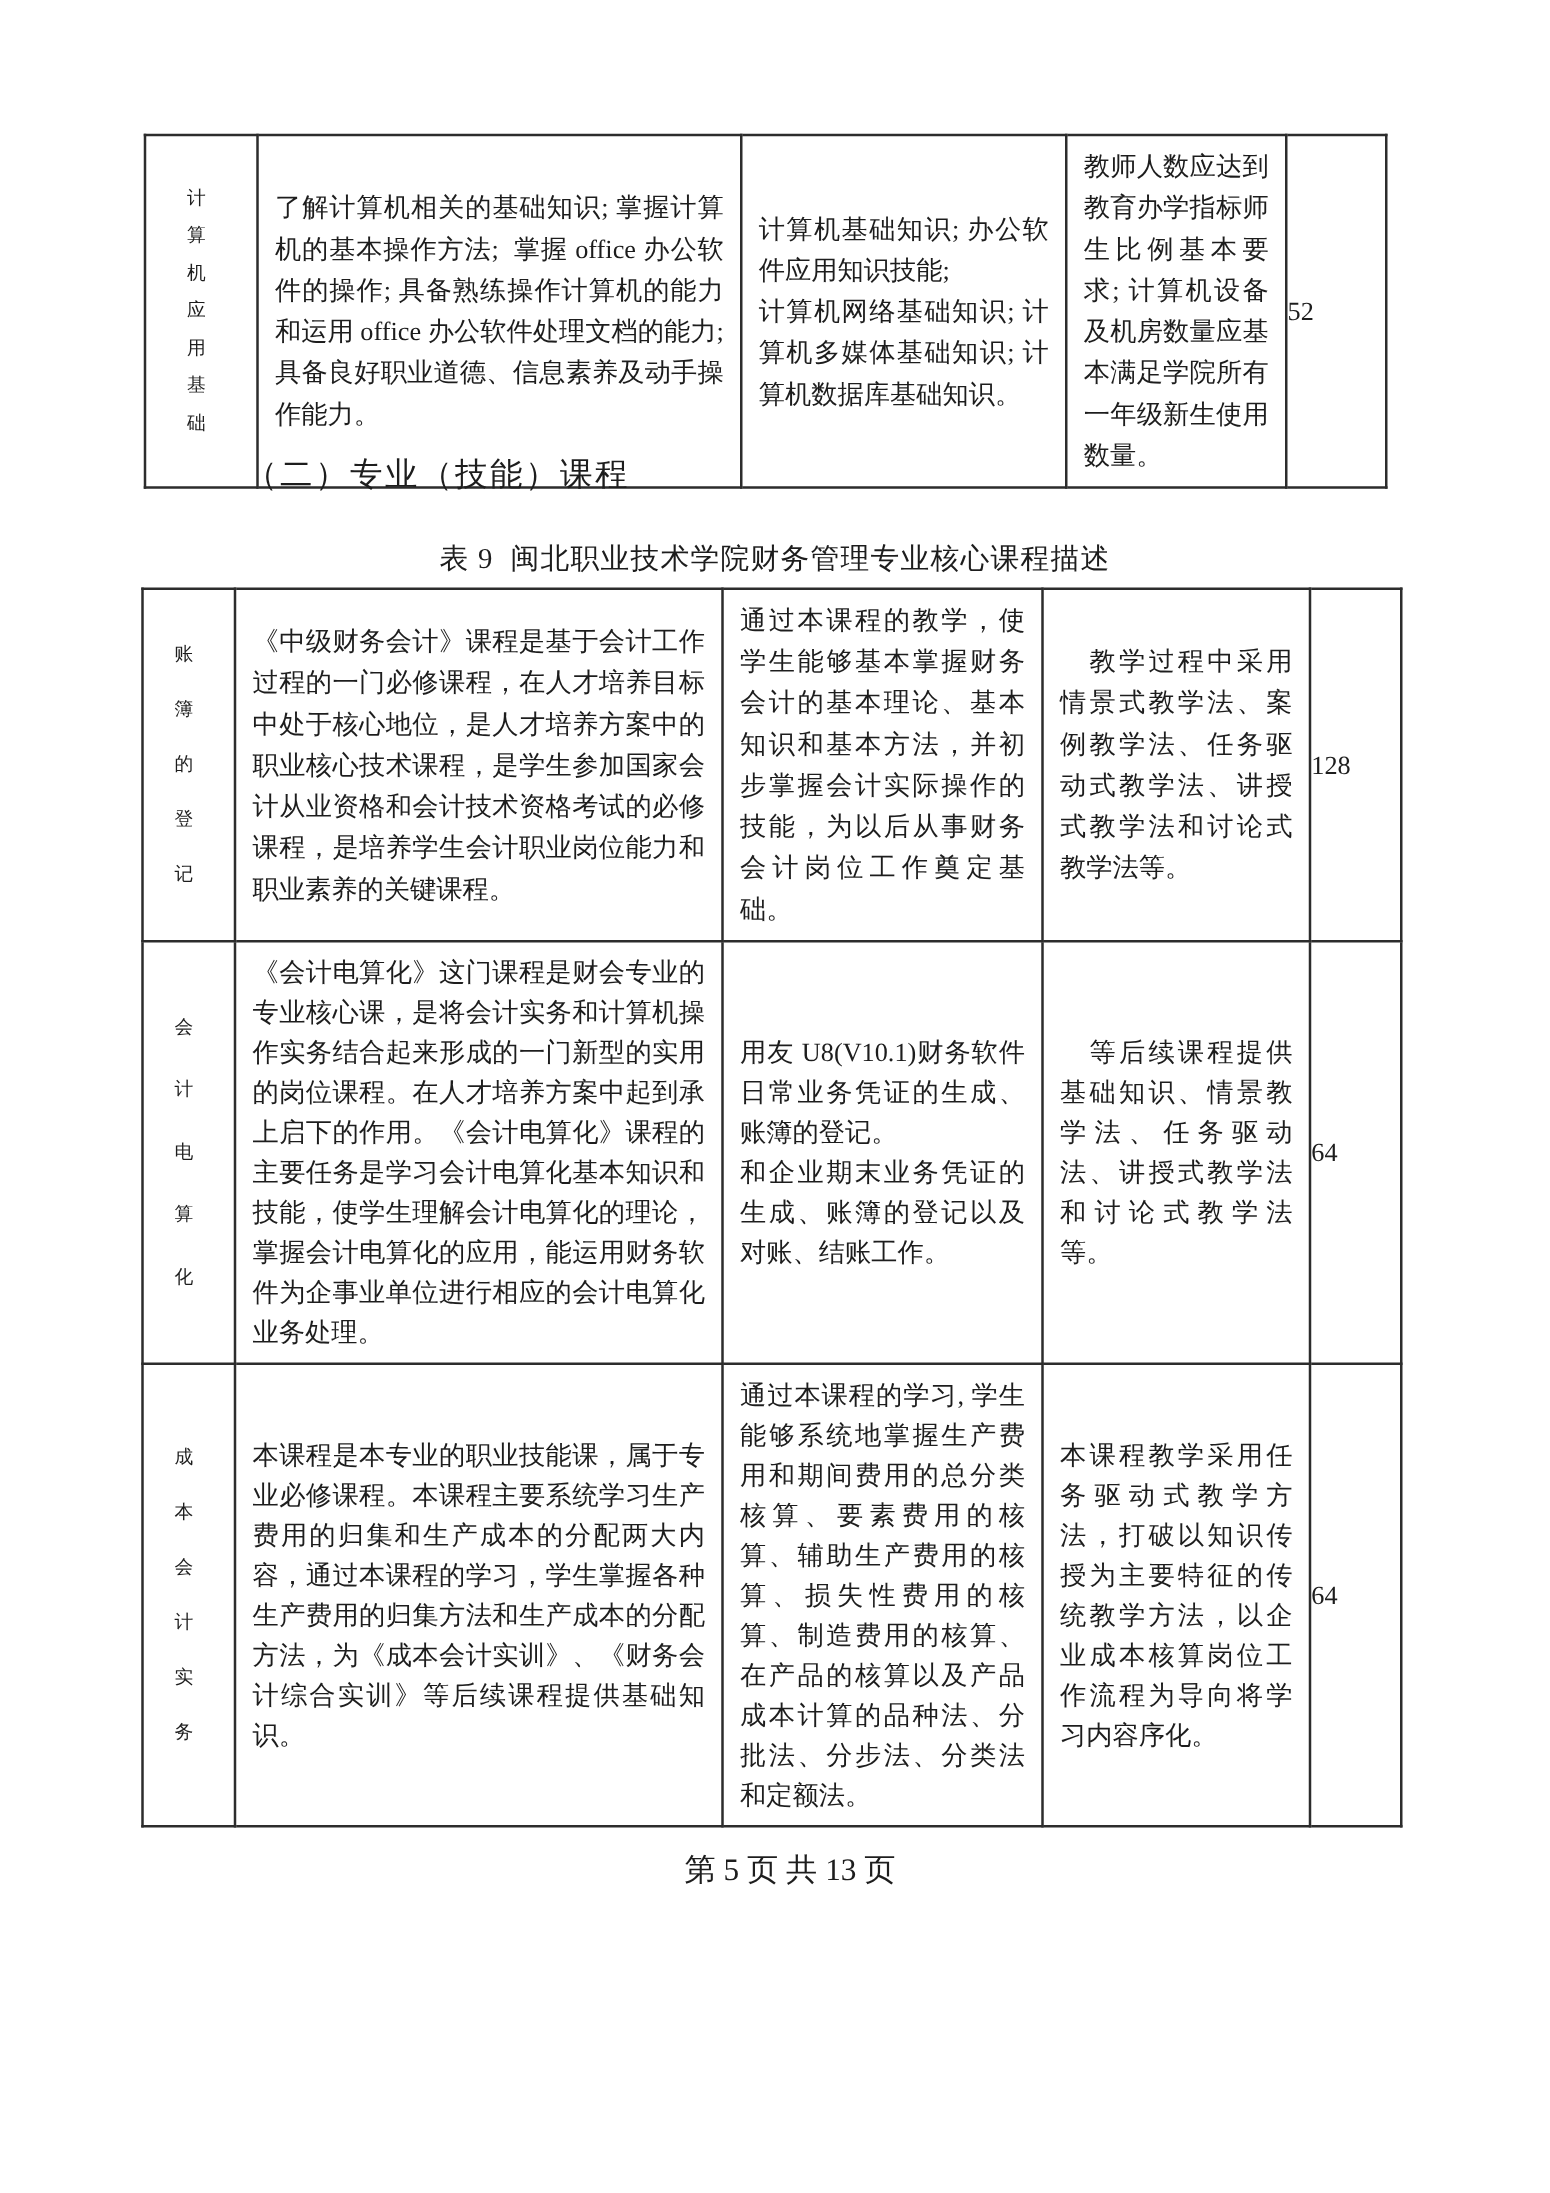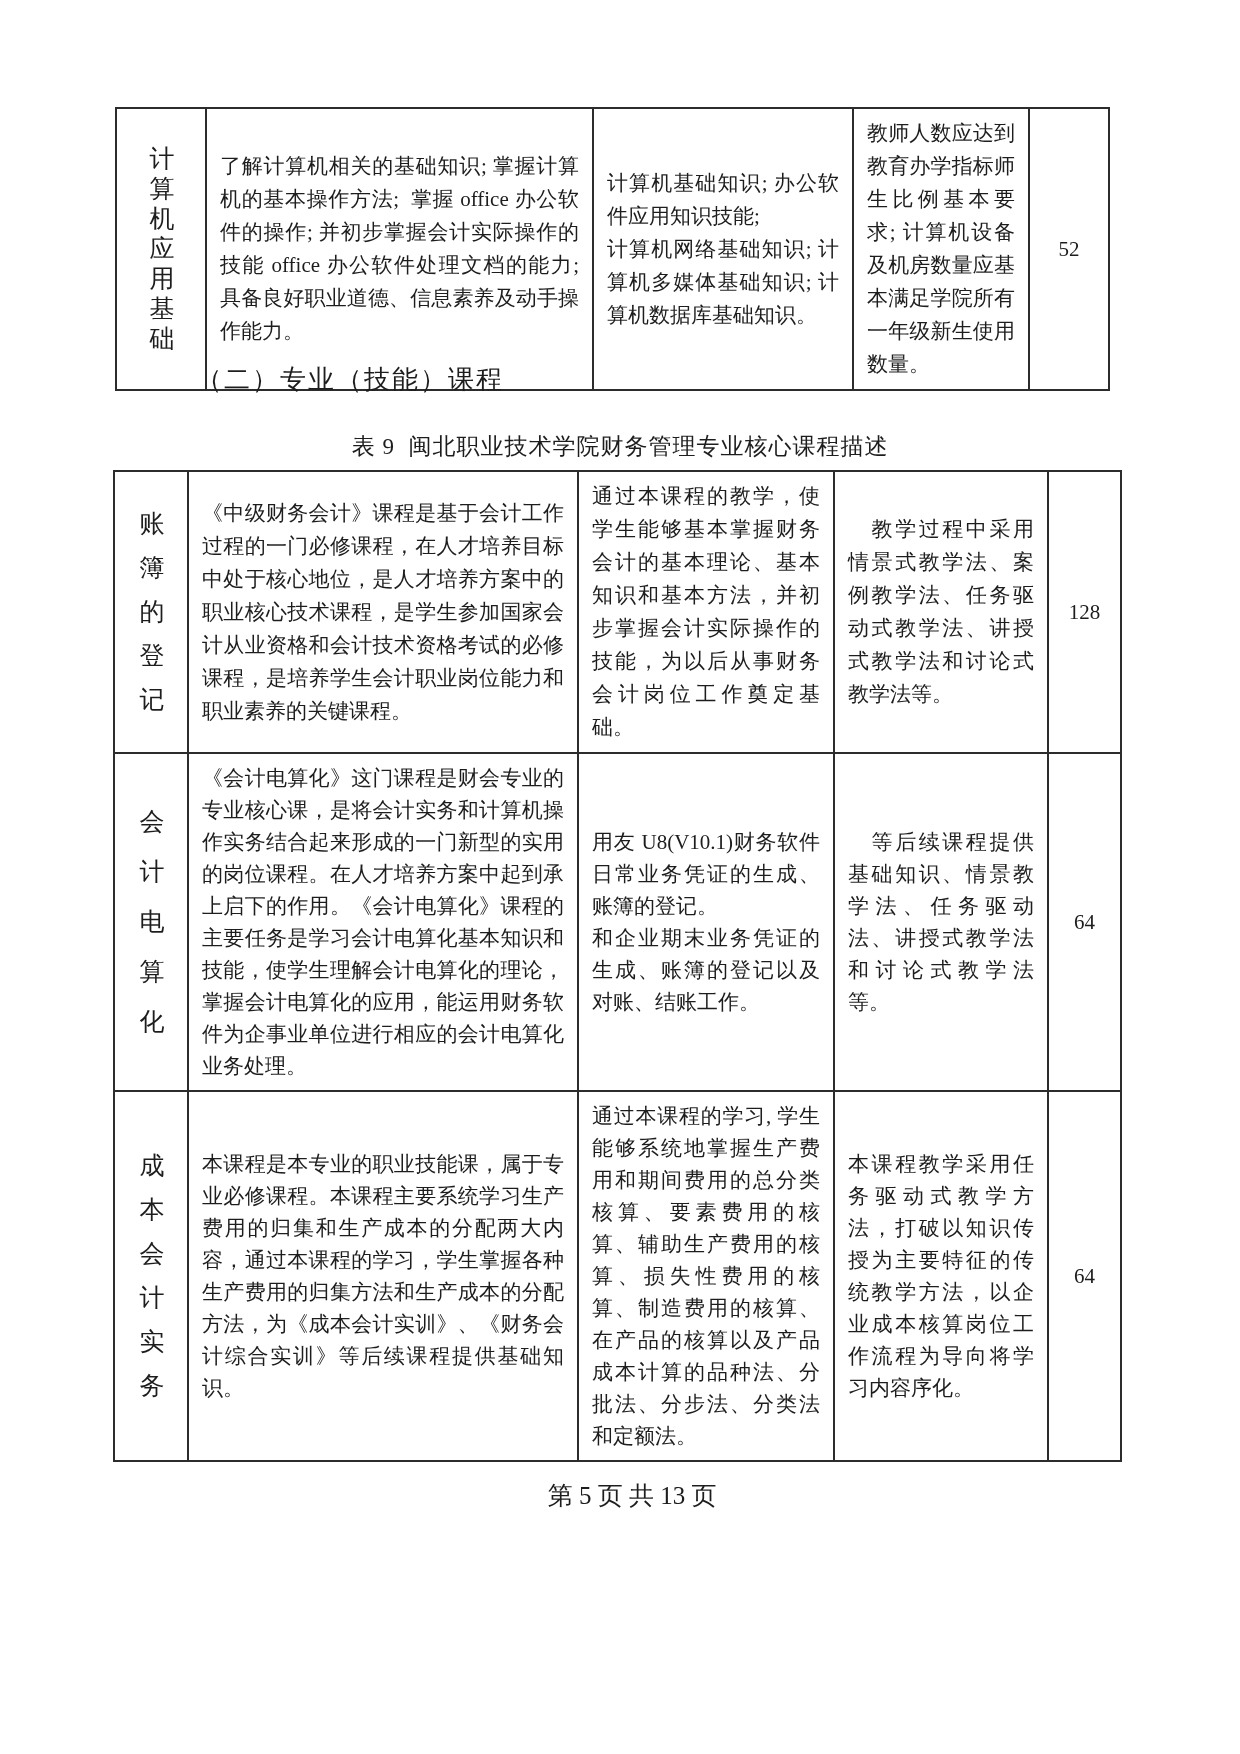--- a/index.html
+++ b/index.html
@@ -12,25 +12,25 @@
   td,th { border:2px solid #2c2c2c; vertical-align:middle; padding:0; overflow:hidden; }
 
   .tbl-cont { left:115px; top:107px; width:993px; }
   .tbl-main { left:113px; top:470px; width:1007px; }
 
   .text-cell {
     font-size:21px; line-height:33px; text-align:justify;
     padding:8px 13px; white-space:pre-wrap;
   }
   .tight .text-cell { line-height:32px; }
-  .hours-cell { text-align:center; font-size:21px; }
+  .hours-cell { font-size:21px; }
   .name-cell { text-align:center; }
   .vname {
     display:inline-block; width:23px; word-break:break-all;
-    font-size:25px; text-align:left; vertical-align:middle;
+    font-size:15px; text-align:left; vertical-align:middle;
   }
   .lh30 { line-height:30px; }
   .lh44 { line-height:44px; }
   .vname5 { line-height:50px; }
 
   .tbl-main th { font-size:21px; font-weight:bold; text-align:center; line-height:31px; }
   .th-narrow span { display:inline-block; width:46px; }
 
   .section-heading {
     position:absolute; top:362px; left:196px; margin:0;
@@ -56,21 +56,21 @@
         <col style="width:387px">
         <col style="width:260px">
         <col style="width:176px">
         <col style="width:80px">
     </colgroup>
     <tbody>
         <tr style="height:238px">
       <td class="name-cell">
         <span class="vname lh30">计算机应用基础</span>
       </td>
-      <td class="text-cell">了解计算机相关的基础知识; 掌握计算机的基本操作方法;  掌握 office 办公软件的操作; 并初步掌握会计实际操作的技能 office 办公软件处理文档的能力; 具备良好职业道德、信息素养及动手操作能力。</td>
+      <td class="text-cell">了解计算机相关的基础知识; 掌握计算机的基本操作方法;  掌握 office 办公软件的操作; 具备熟练操作计算机的能力和运用 office 办公软件处理文档的能力; 具备良好职业道德、信息素养及动手操作能力。</td>
       <td class="text-cell">计算机基础知识; 办公软件应用知识技能;
 计算机网络基础知识; 计算机多媒体基础知识; 计算机数据库基础知识。</td>
       <td class="text-cell">教师人数应达到教育办学指标师生比例基本要求; 计算机设备及机房数量应基本满足学院所有一年级新生使用数量。</td>
       <td class="hours-cell">52</td>
     </tr>
   </tbody>
     </table>
 
   <h3 class="section-heading">（二）专业（技能）课程</h3>
 

